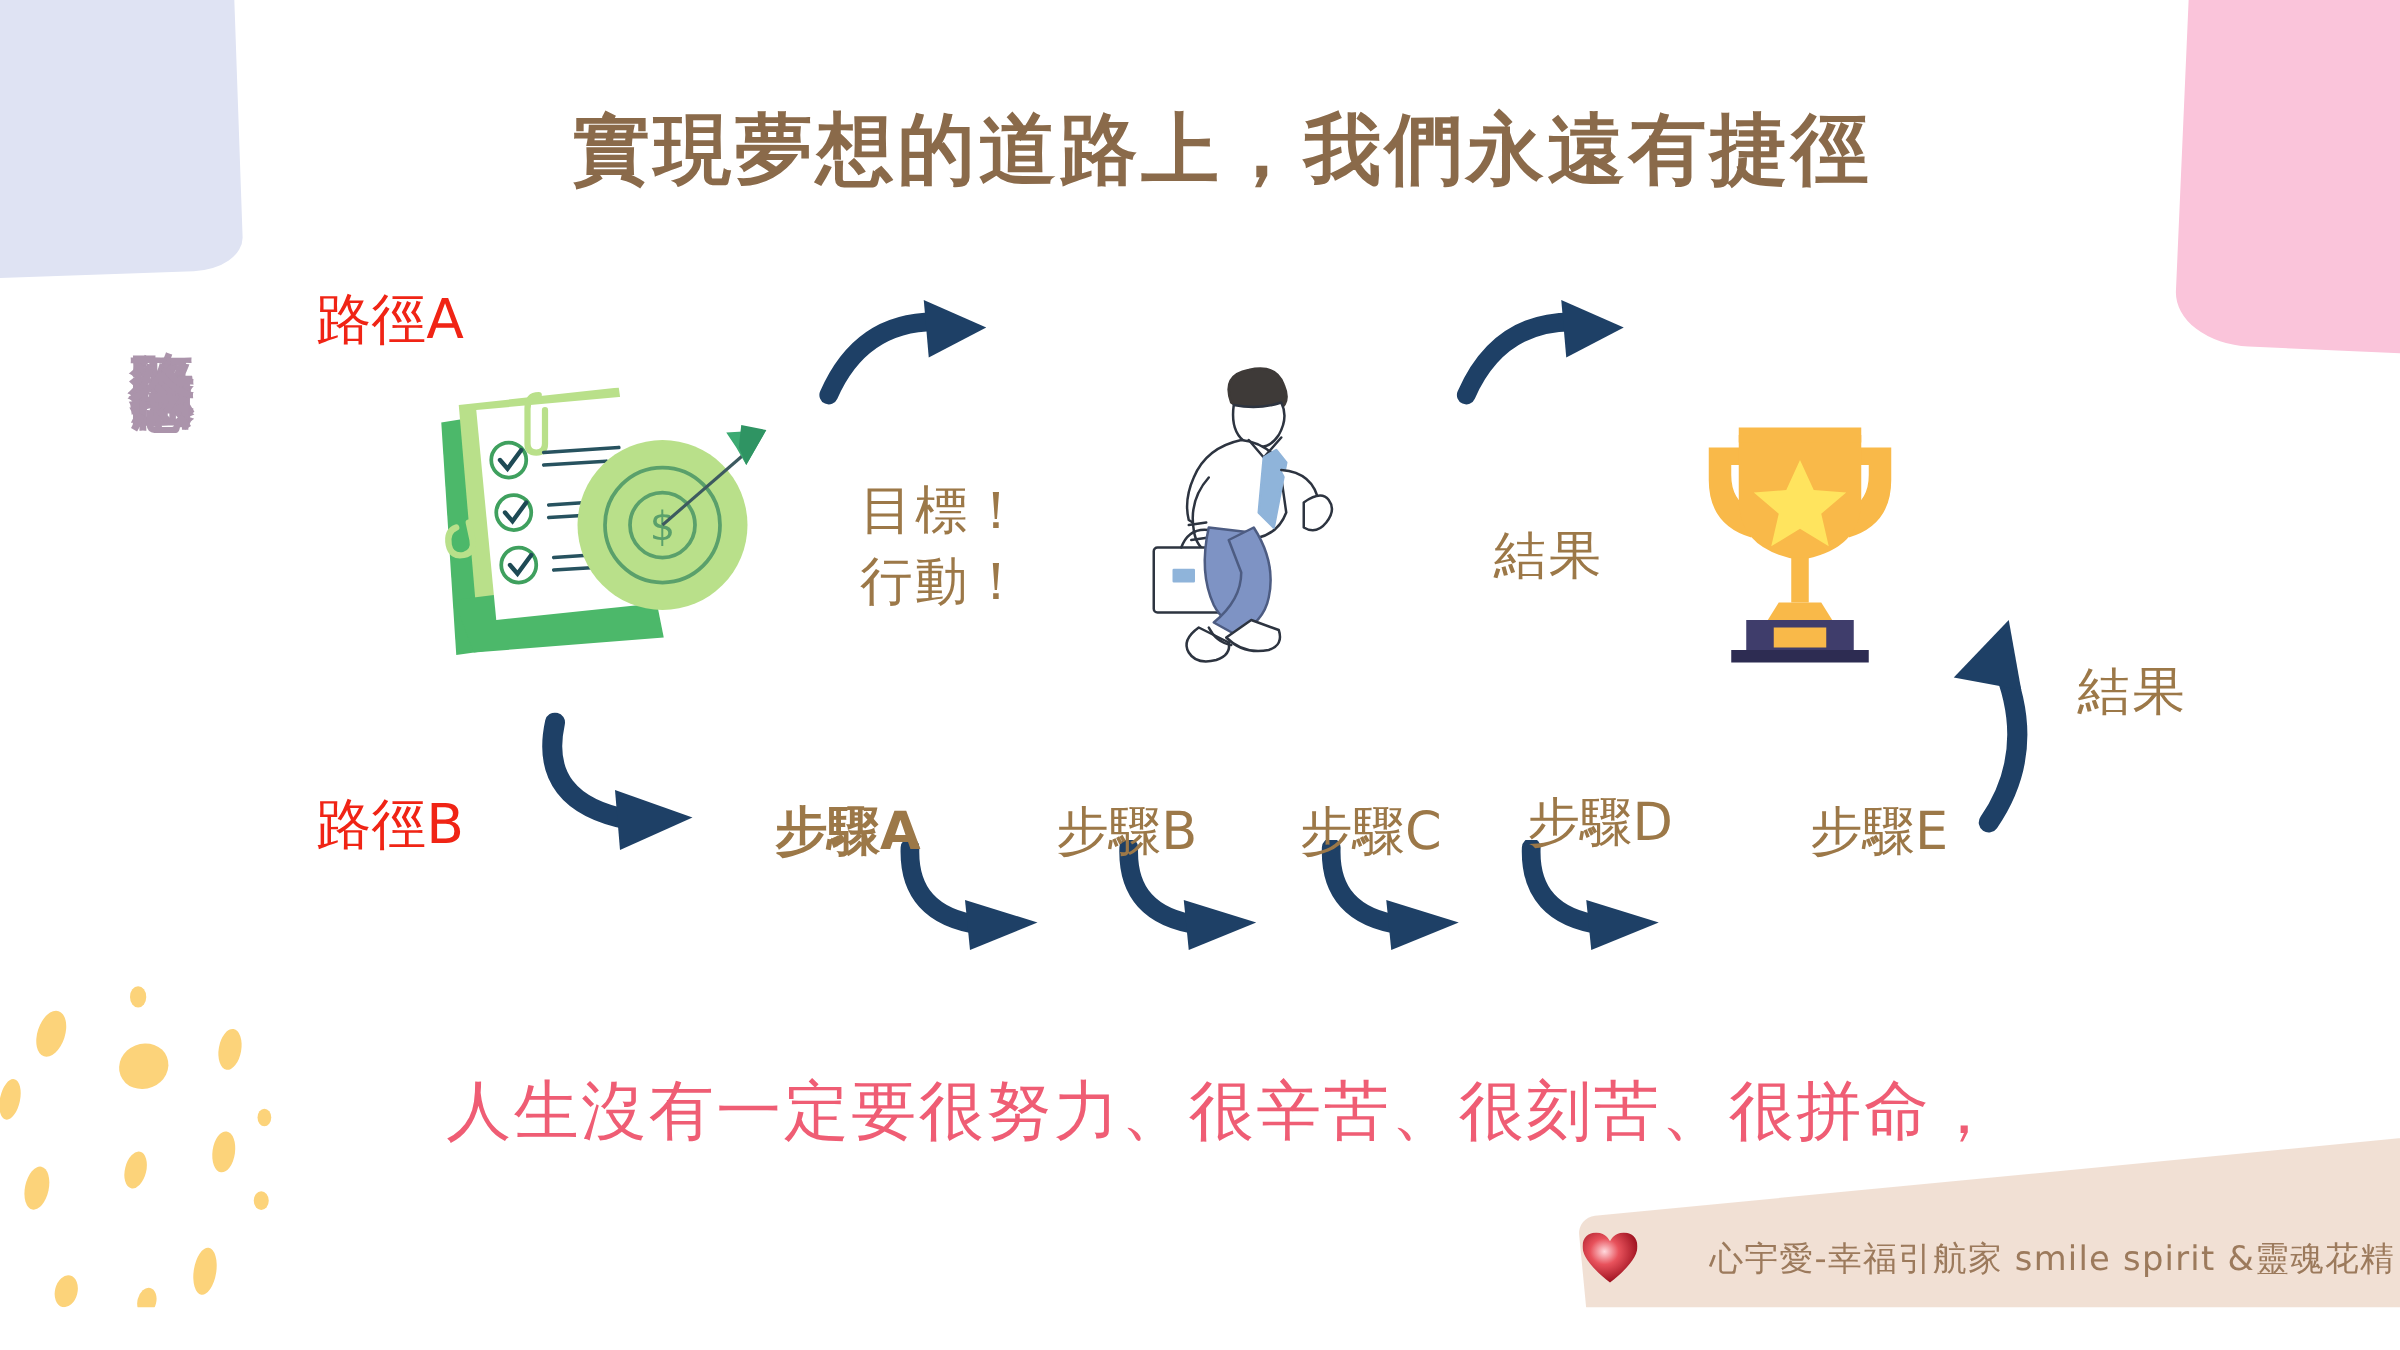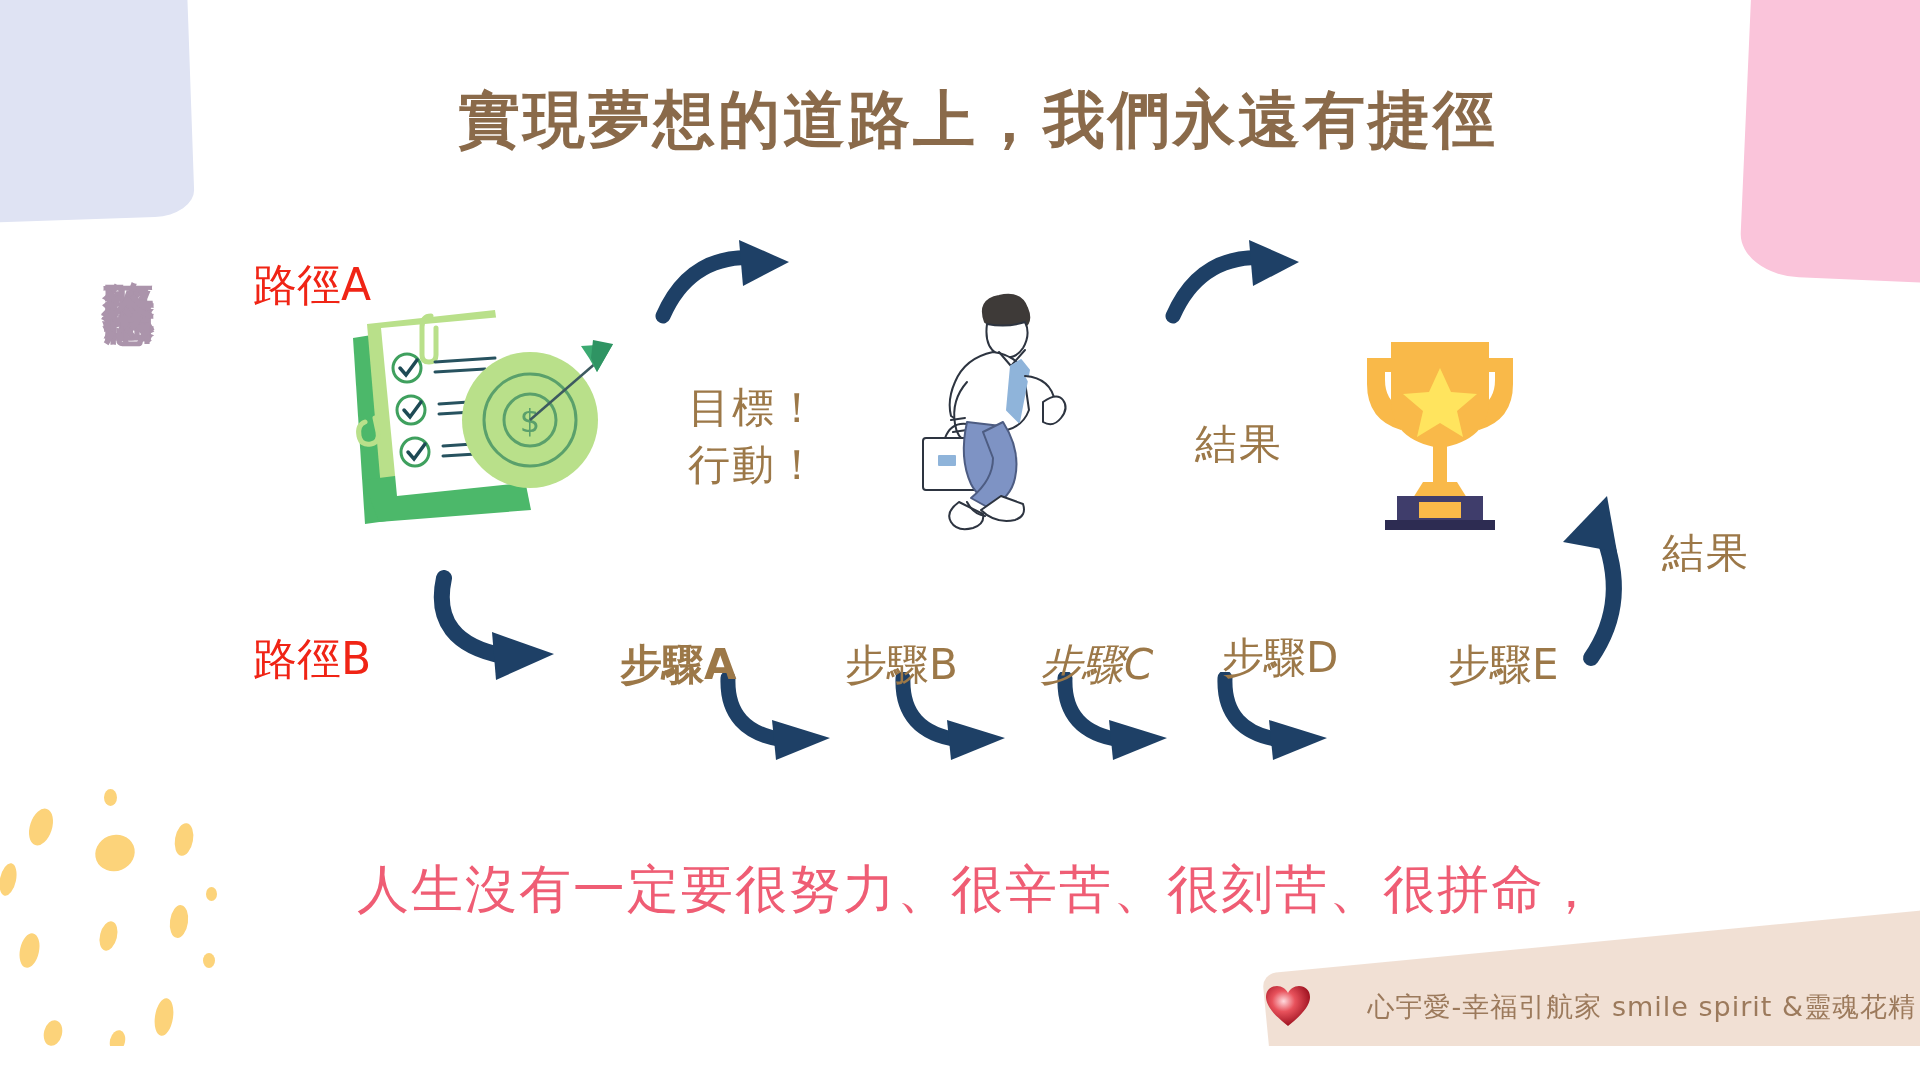--- a/index.html
+++ b/index.html
@@ -95,21 +95,21 @@
   }
 
   
   .path-label {
     position: absolute;
     font-size: 44px;
     color: #f02415;
     font-family: "DejaVu Sans", "Liberation Sans", sans-serif;
     white-space: nowrap;
   }
-  .path-a { left: 253px; top: 226px; margin-top: 30px; }
+  .path-a { left: 253px; top: 226px; }
   .path-b { left: 253px; top: 630px; }
 
   
   .brown-note {
     position: absolute;
     color: #9c7848;
     font-size: 42px;
     letter-spacing: 2px;
     white-space: nowrap;
     font-family: "DejaVu Sans", "Liberation Sans", sans-serif;
@@ -354,21 +354,21 @@
 
   <div class="brown-note goal-note">
     <div>目標！</div>
     <div>行動！</div>
   </div>
   <div class="brown-note result-mid">結果</div>
   <div class="brown-note result-right">結果</div>
 
   <div class="step-label" style="left:620px;  top:637px;font-weight:bold;">步驟A</div>
   <div class="step-label" style="left:845px;  top:637px;">步驟B</div>
-  <div class="step-label" style="left:1040px; top:637px;font-style:italic;">步驟C</div>
+  <div class="step-label" style="left:1040px; top:637px;">步驟C</div>
   <div class="step-label" style="left:1222px; top:630px;">步驟D</div>
   <div class="step-label" style="left:1448px; top:637px;">步驟E</div>
 
   <div class="message">
     <div>人生沒有一定要很努力、很辛苦、很刻苦、很拼命，</div>
   </div>
 
   <div class="footer">
     <span>
       <svg class="heart-icon" viewBox="0 0 44 42">

